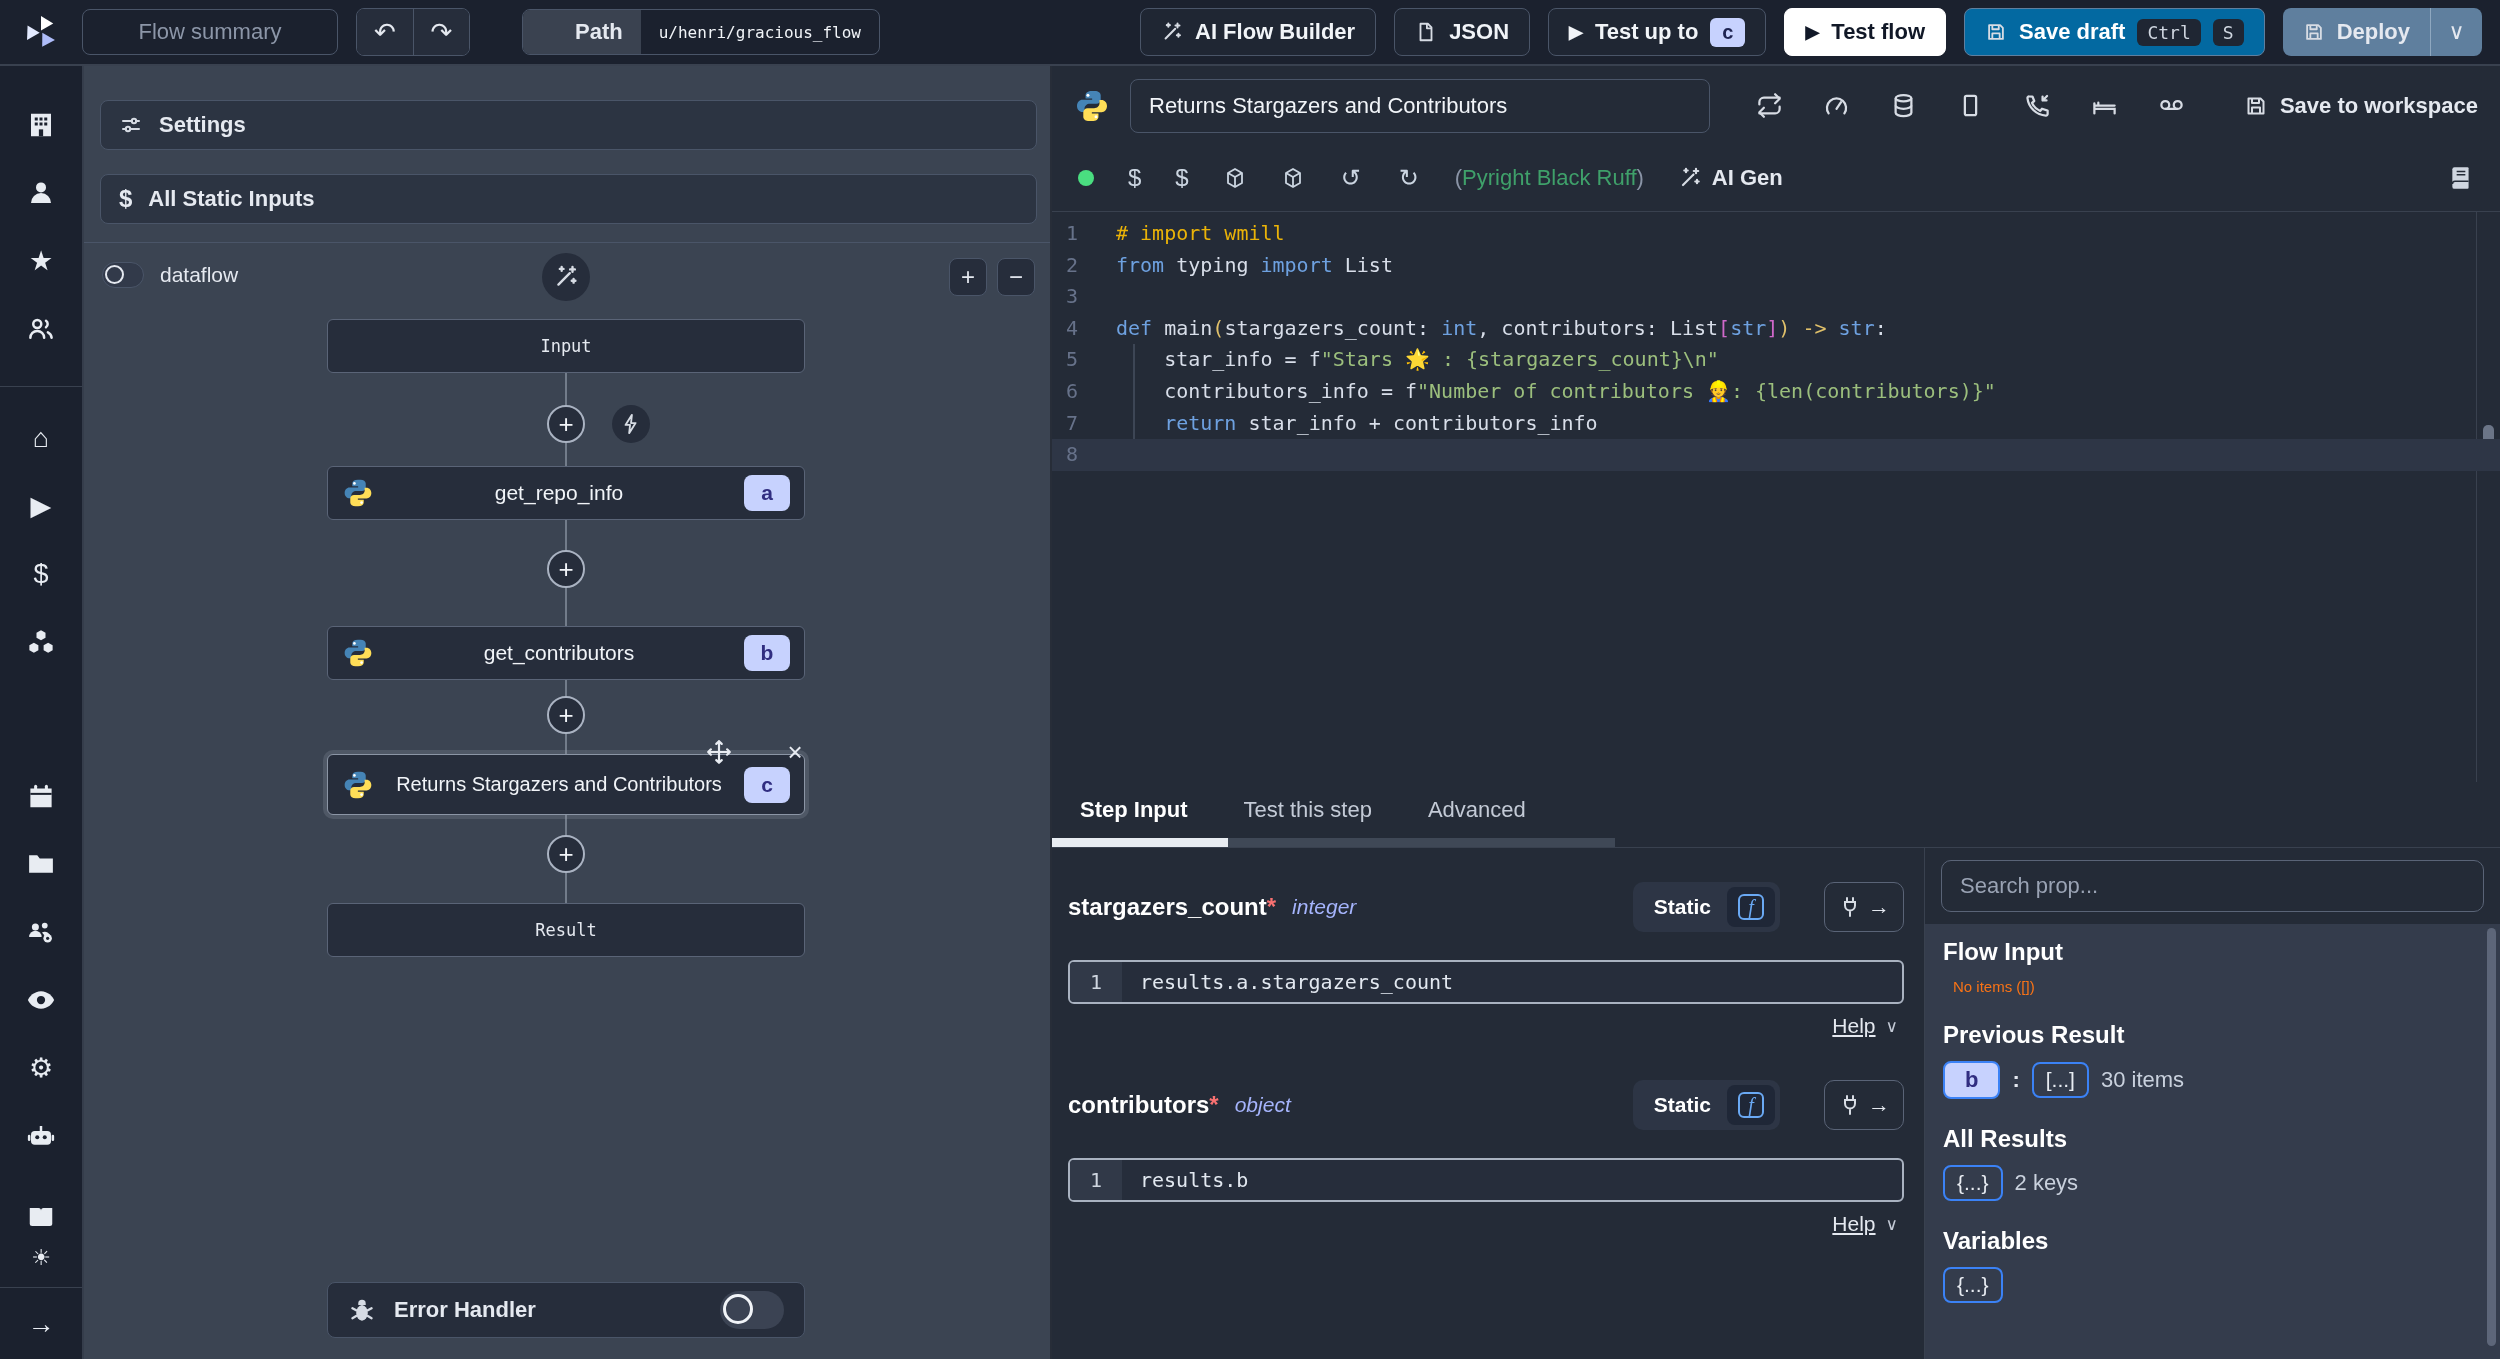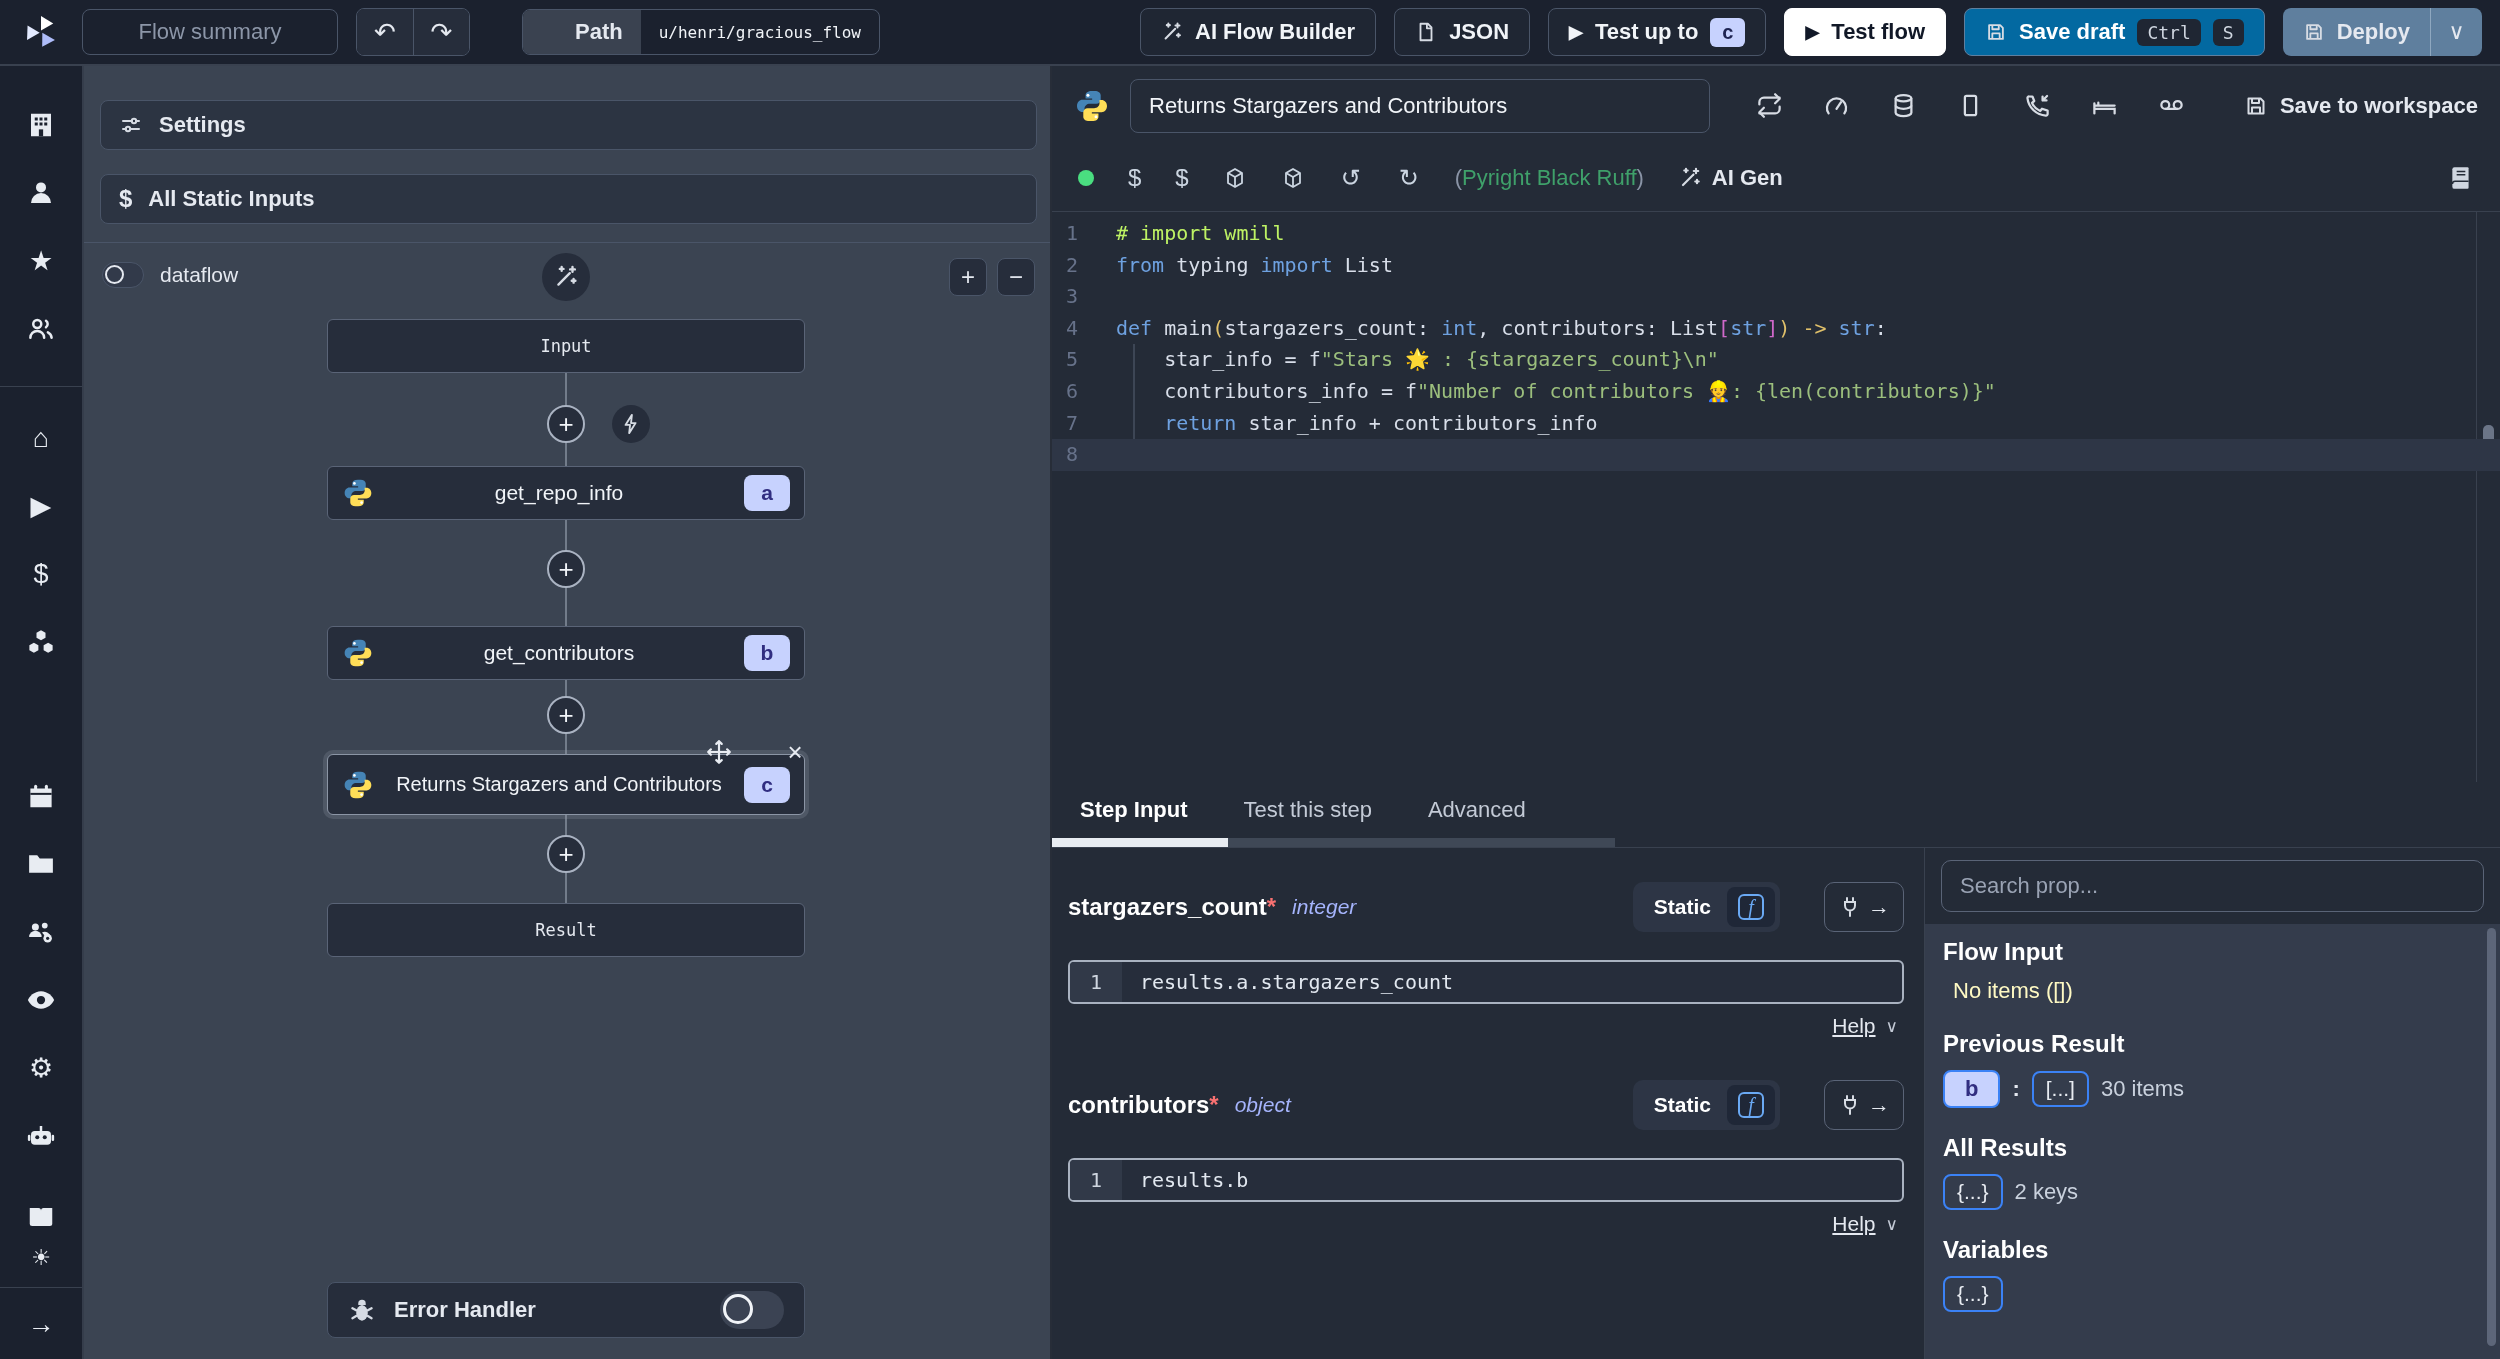--- a/index.html
+++ b/index.html
@@ -90,21 +90,21 @@
   .lint .paren { color:#8a94a6; }
   .lint .lname { color:#3fa06a; }
   .aigen { display:flex; align-items:center; gap:10px; font-size:22px; font-weight:bold; cursor:pointer; }
   .aigen .ico { width:24px; height:24px; }
   .ed-book { margin-left:auto; width:26px; height:26px; color:#cfd6e0; cursor:pointer; }
   .code-area { position:relative; height:570px; padding-top:6px; font-family:"DejaVu Sans Mono",monospace; font-size:20px; }
   .code-line { display:flex; height:31.6px; line-height:31.6px; position:relative; z-index:1; }
   .code-line .ln { width:64px; padding-left:14px; color:#67728a; flex:none; }
   .code-line .ct { white-space:pre; }
   .code-line.cur { background:#2e3646; }
-  .tok-cm{color:#bef264}.tok-kw{color:#6ea1e0}.tok-tx{color:#d8dee9}.tok-pa{color:#e0c06a}.tok-br{color:#cf68c9}.tok-st{color:#9cbf7d}
+  .tok-cm{color:#eab308}.tok-kw{color:#6ea1e0}.tok-tx{color:#d8dee9}.tok-pa{color:#e0c06a}.tok-br{color:#cf68c9}.tok-st{color:#9cbf7d}
   .indent-guide { position:absolute; left:81px; top:132px; width:1.5px; height:127px; background:#3d4655; z-index:0; }
   .code-sbtrack { position:absolute; right:23px; top:0; bottom:0; width:1.5px; background:#39414f; }
   .code-sbthumb { position:absolute; right:6px; top:213px; width:11px; height:36px; background:#6b7587; border-radius:5px; cursor:grab; }
 
   
   #bottom { position:absolute; left:1052px; top:782px; width:1448px; bottom:0; background:#242b37; display:flex; flex-direction:column; }
   .tabstrip { position:relative; height:66px; flex:none; border-bottom:1.5px solid #39414f; }
   .tabs { display:flex; height:56px; align-items:center; }
   .tab { padding:0 28px; font-size:22px; color:#c3cad6; height:56px; display:flex; align-items:center; cursor:pointer; }
   .tab.active { color:#ffffff; font-weight:bold; }
@@ -132,21 +132,21 @@
   .help-chev { font-size:17px; color:#c3cad6; cursor:pointer; }
   .field-gap { height:38px; }
 
   
   .props-pane { flex:1; display:flex; flex-direction:column; min-height:0; }
   .edit-connect { margin:12px 16px 0; align-self:flex-start; display:flex; align-items:center; gap:10px; background:#bcd7fb; color:#1e4fd6; font-size:22px; font-weight:bold; border:none; border-radius:8px; padding:12px 22px; cursor:pointer; }
   .prop-search { margin:12px 16px 0; height:52px; background:transparent; border:1.5px solid #5a6477; border-radius:10px; color:#e5e9f0; font-size:22px; padding:0 18px; font-family:"Liberation Sans",sans-serif; }
   .prop-search::placeholder { color:#9aa3b4; }
   .props-scroll { margin-top:12px; flex:1; background:#343c4c; position:relative; padding:14px 30px 0 18px; }
   .props-scroll h3 { font-size:24px; font-weight:bold; color:#ffffff; margin-bottom:12px; }
-  .prop-empty { font-size:22px; color:#fef9c3; padding-left:10px; margin-bottom:26px; }
+  .prop-empty { font-size:15px; color:#f97316; padding-left:10px; margin-bottom:26px; }
   .prop-row { display:flex; align-items:center; gap:12px; margin-bottom:26px; }
   .pbadge-key { background:#c7d2fe; color:#312e81; border:2px solid #3b82f6; border-radius:8px; padding:4px 20px; font-size:22px; font-weight:bold; cursor:pointer; }
   .pbadge-colon { color:#e5e9f0; font-size:22px; font-weight:bold; }
   .pbadge-box { border:2px solid #3b82f6; border-radius:8px; padding:4px 12px; font-size:21px; color:#e8ecf2; cursor:pointer; }
   .pcount { font-size:22px; color:#c9d1dd; }
   .props-sbthumb { position:absolute; right:4px; top:4px; width:9px; height:96%; background:#5d6679; border-radius:5px; cursor:grab; }
 </style>
 </head>
 <body>
 

